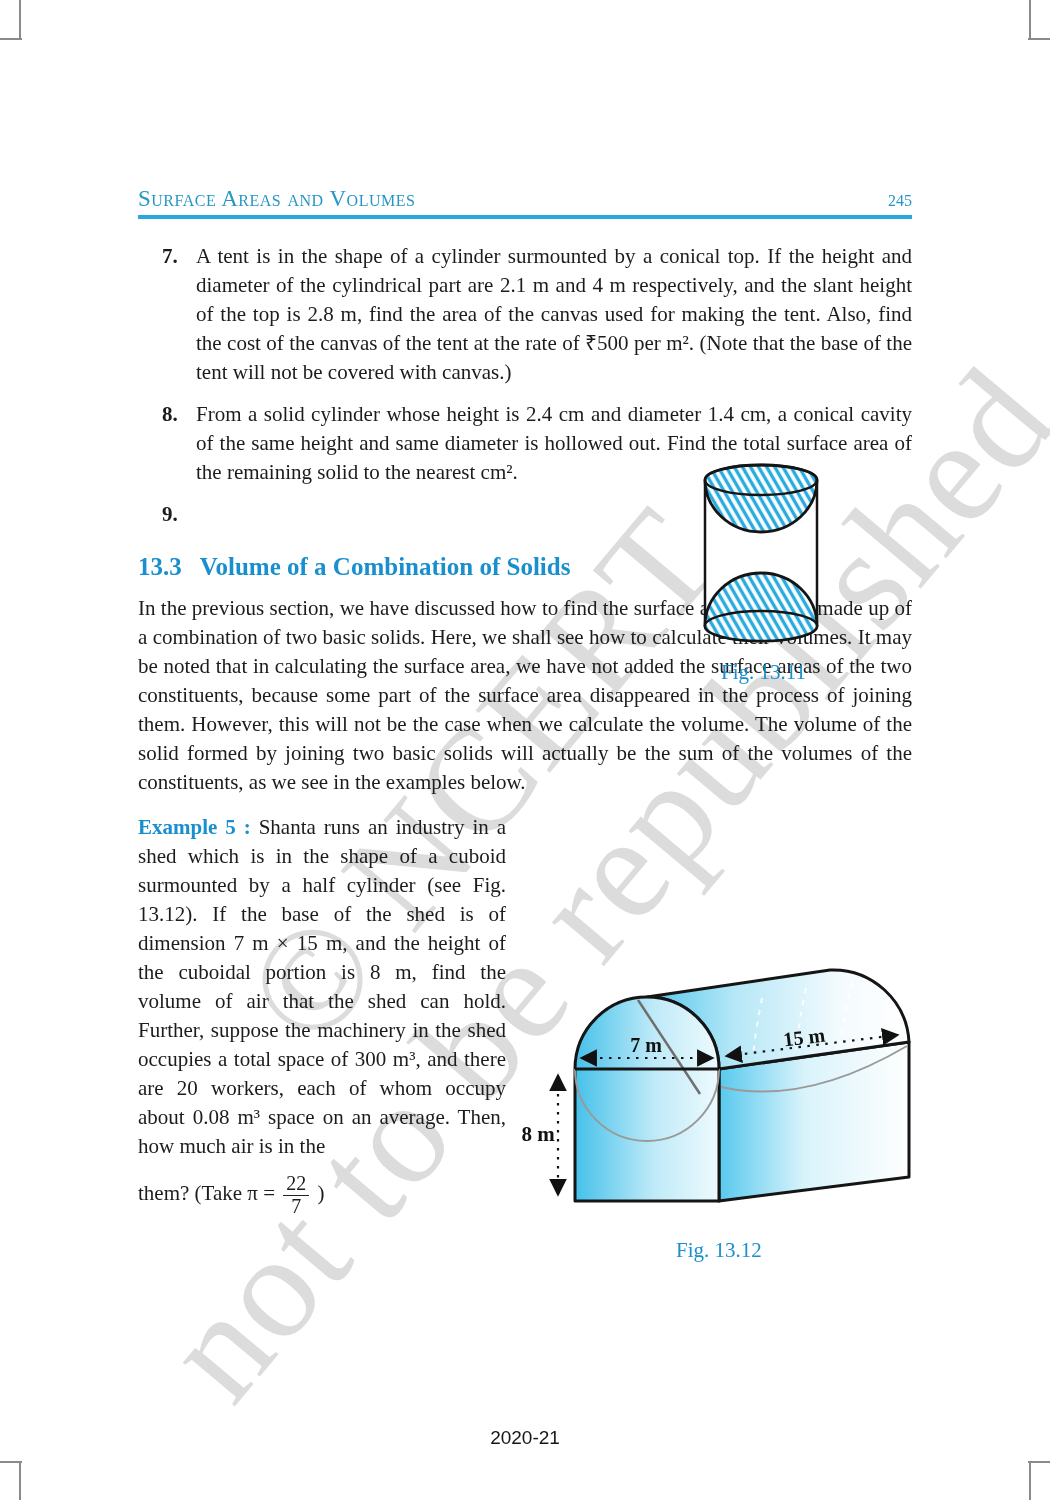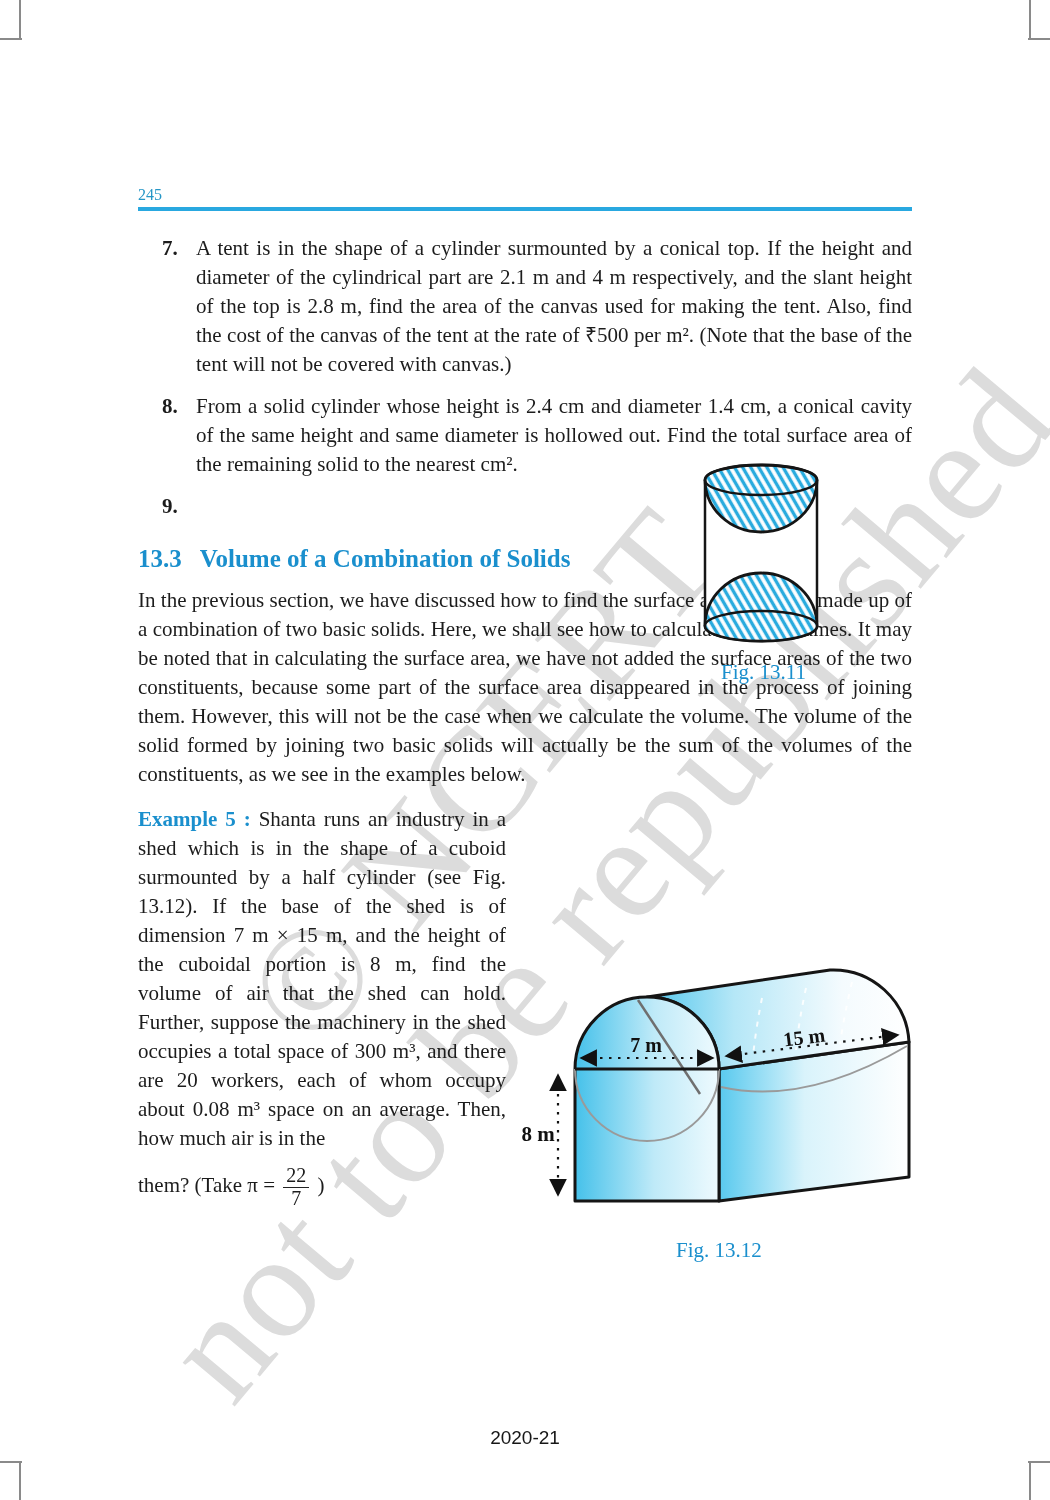--- a/index.html
+++ b/index.html
@@ -66,20 +66,21 @@
   <div class="crop" style="left:1029px;top:1461px;width:2px;height:39px;"></div>
 
   <div class="watermark">
     <div>© NCERT</div>
     <div>not to be republished</div>
   </div>
 
   <div class="content">
 
     <div class="header">
+      <span class="header-title">Surface Areas and Volumes</span>
       <span class="page-num">245</span>
     </div>
     <div class="rule"></div>
 
     <div class="exercises">
       <div class="ex">
         <span class="ex-num">7.</span>
         <span class="ex-text">A tent is in the shape of a cylinder surmounted by a conical top. If the height and diameter of the cylindrical part are 2.1 m and 4 m respectively, and the slant height of the top is 2.8 m, find the area of the canvas used for making the tent. Also, find the cost of the canvas of the tent at the rate of ₹500 per m². (Note that the base of the tent will not be covered with canvas.)</span>
       </div>
       <div class="ex">

